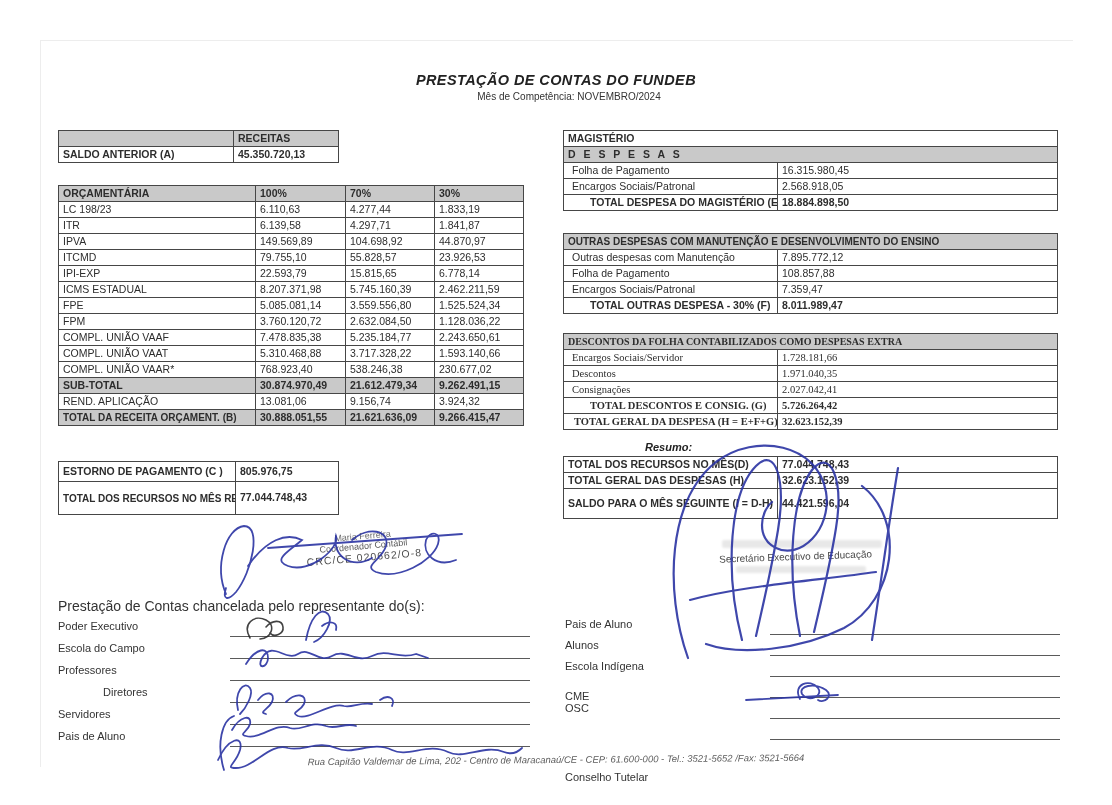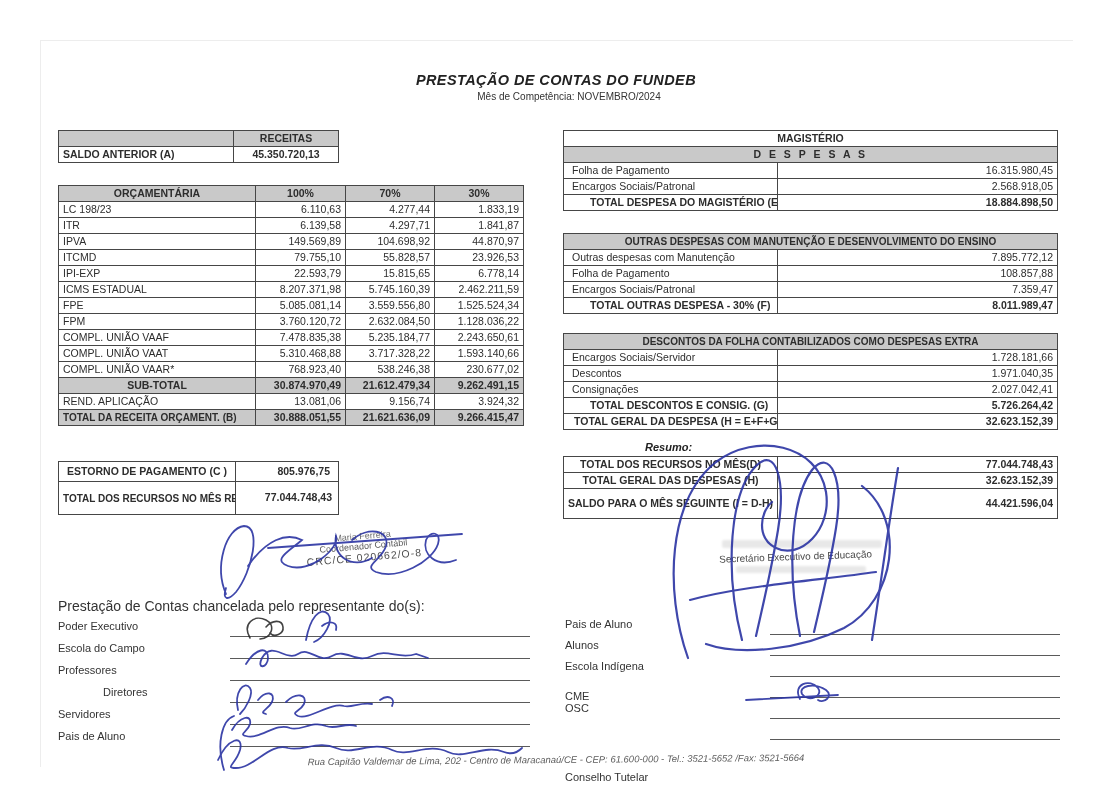--- a/index.html
+++ b/index.html
@@ -8,22 +8,22 @@
   .scan-frame{position:absolute;left:40px;top:40px;width:1032px;height:726px;
         border-top:1px solid #ededed;border-left:1px solid #ededed;}
   .title{position:absolute;left:0;top:72px;width:1112px;text-align:center;
         font-size:14.5px;font-weight:bold;font-style:italic;letter-spacing:.4px;color:#222;}
   .subtitle{position:absolute;left:13px;top:91px;width:1112px;text-align:center;font-size:10px;color:#333;}
 
   table.t{position:absolute;border-collapse:collapse;table-layout:fixed;border:1.6px solid #333;}
   table.t td{border:1px solid #464646;font-size:10.5px;padding:0 4px;height:15px;
         line-height:1.1;overflow:hidden;white-space:nowrap;color:#2d2d2d;}
   td.fill{background:#c9c9c9;}
-  td.c{text-align:center;margin-top:17px;}
-  td.num{text-align:right;}
+  td.c{margin-top:17px;}
+  td.num{}
   td.b{font-weight:bold;}
   td.wrap{white-space:normal;text-align:center;}
   td.nor{border-right:none;}
   td.nol{border-left:none;}
   td.faded{color:#6a6a6a;}
   .sp{letter-spacing:2.5px;}
 
   .resumo-title{position:absolute;left:645px;top:441px;font-size:11px;font-weight:bold;font-style:italic;color:#222;}
 
   .stamp-contador{position:absolute;left:256px;top:531px;width:215px;text-align:center;
@@ -236,21 +236,21 @@
       <td style="padding-left:8px;">Encargos Sociais/Patronal</td>
       <td class="num">7.359,47</td>
     </tr>
     <tr>
       <td class="b" style="padding-left:26px;">TOTAL OUTRAS DESPESA - 30% (F)</td>
       <td class="num b">8.011.989,47</td>
     </tr>
   </tbody>
     </table>
 
-  <table class="t" style="left:563px;top:333px;width:494px;">
+  <table class="t" style="left:563px;top:333px;width:494px;font-family:Liberation Serif, serif;">
     <colgroup>
         <col style="width:214px">
         <col style="width:280px">
       </colgroup>
     <tbody>
         <tr>
       <td colspan="2" class="fill c b" style="font-size:10px;">DESCONTOS DA FOLHA CONTABILIZADOS COMO DESPESAS EXTRA</td>
     </tr>
     <tr>
       <td style="padding-left:8px;">Encargos Sociais/Servidor</td>

